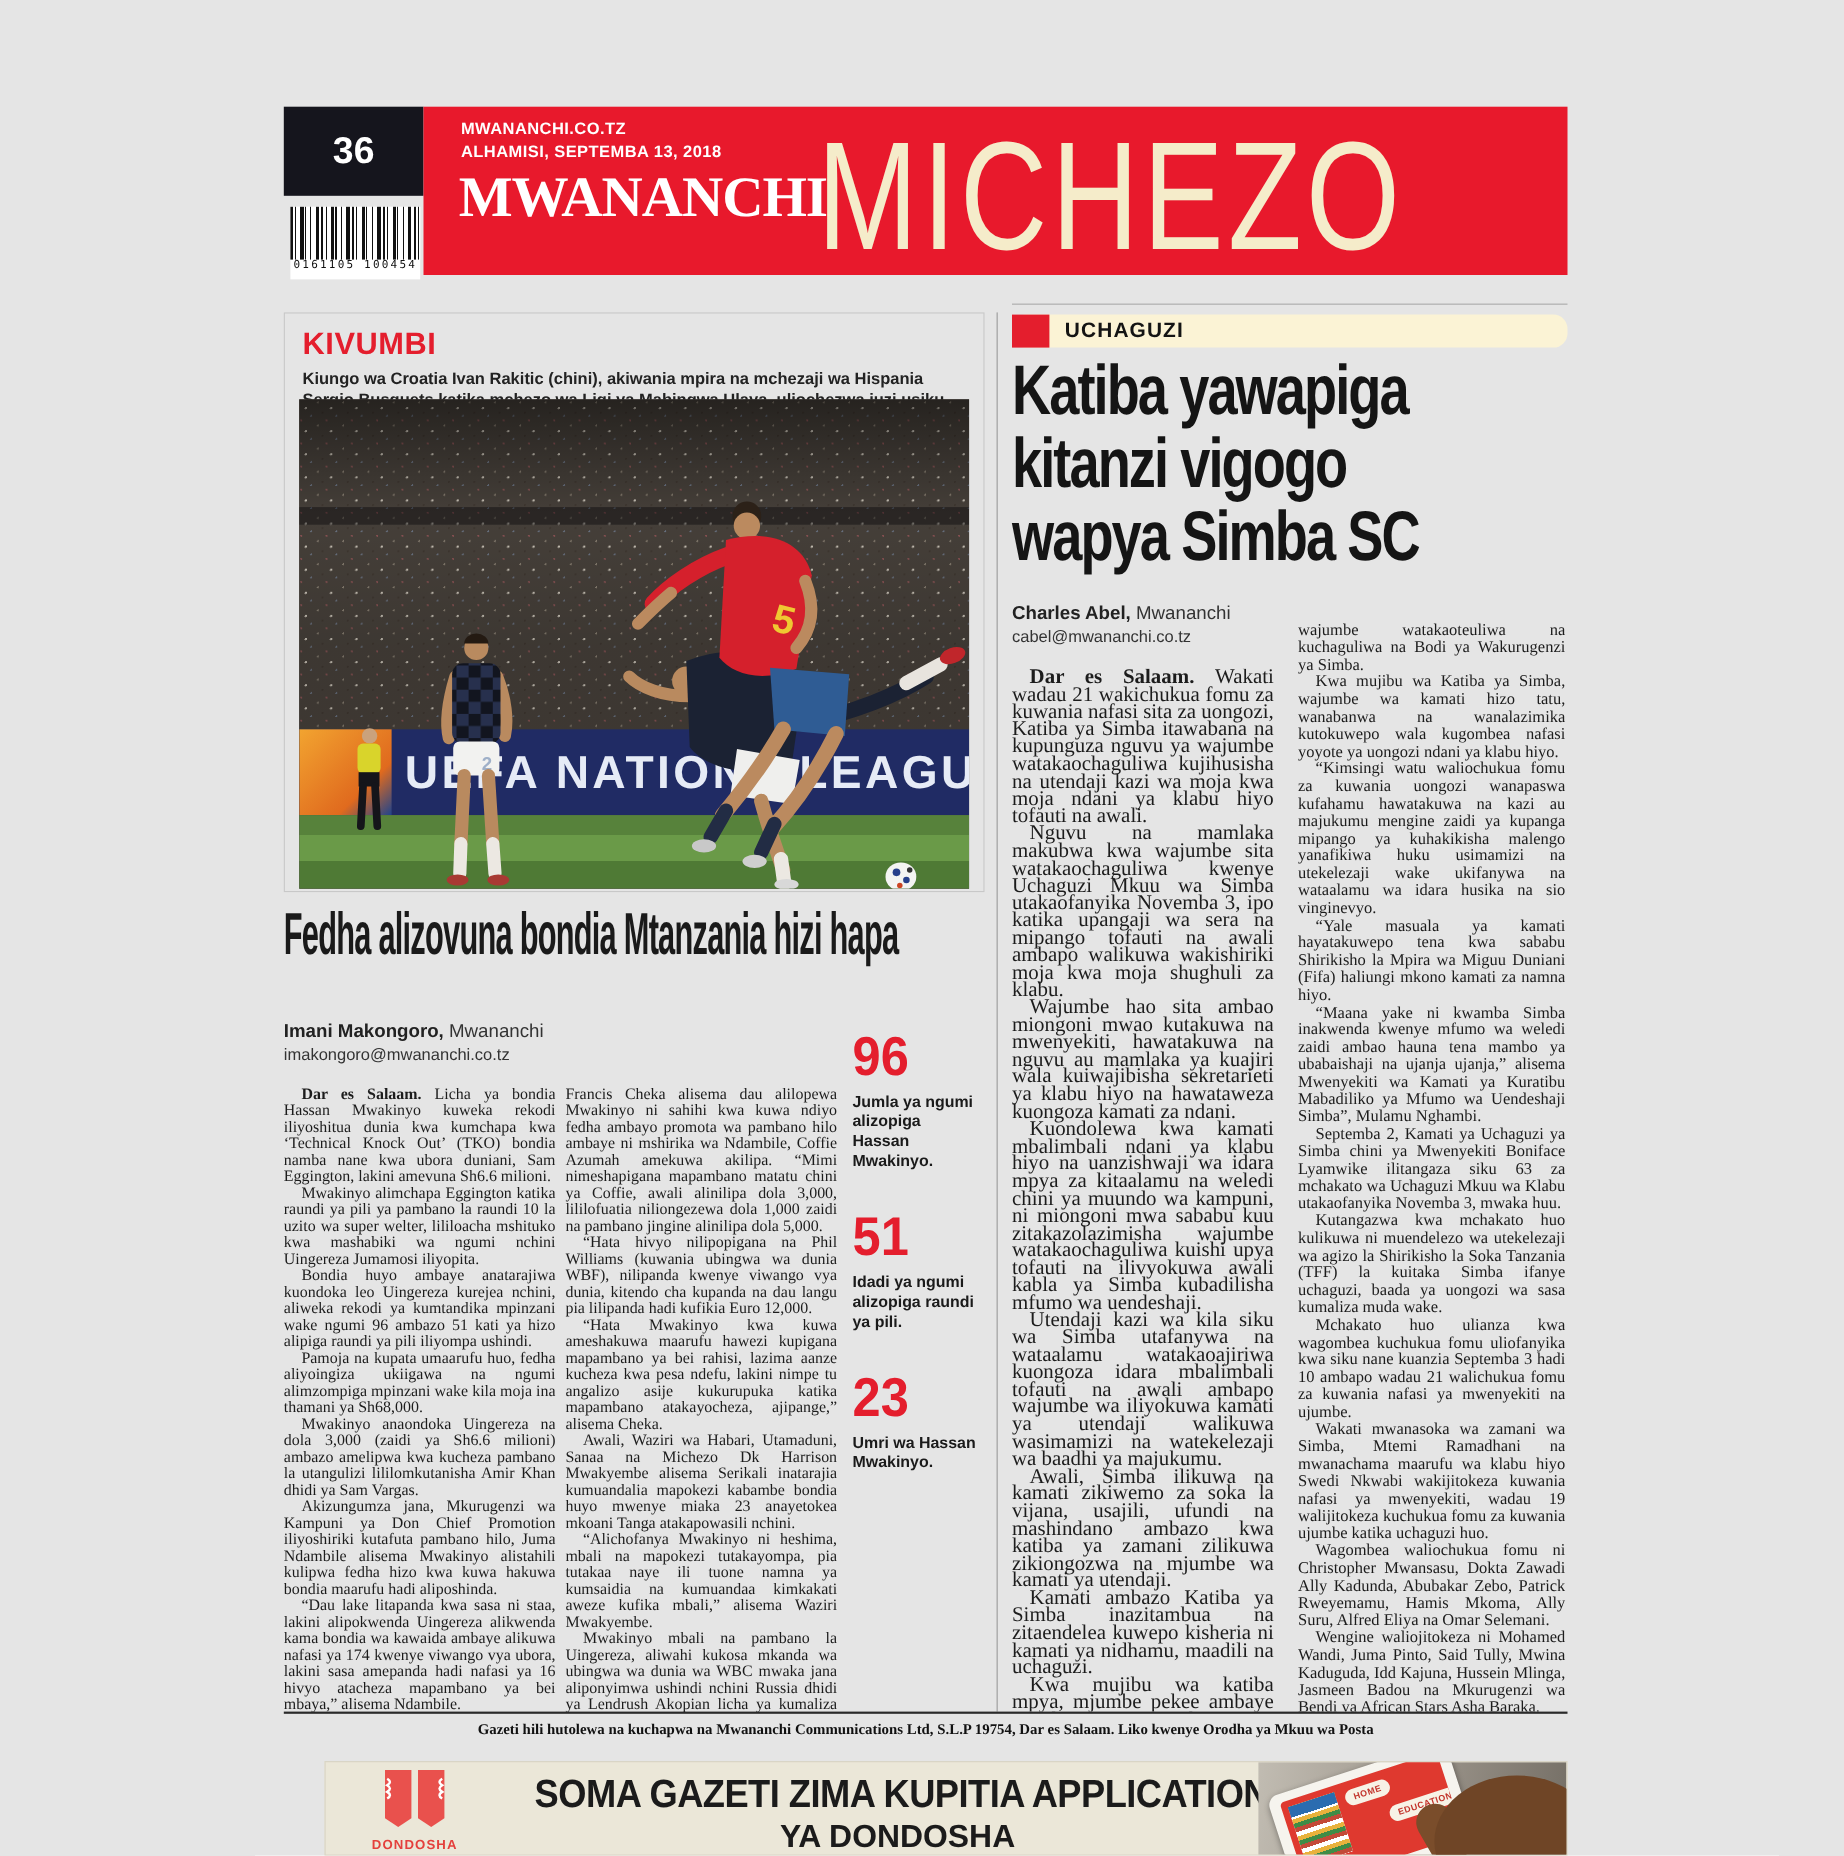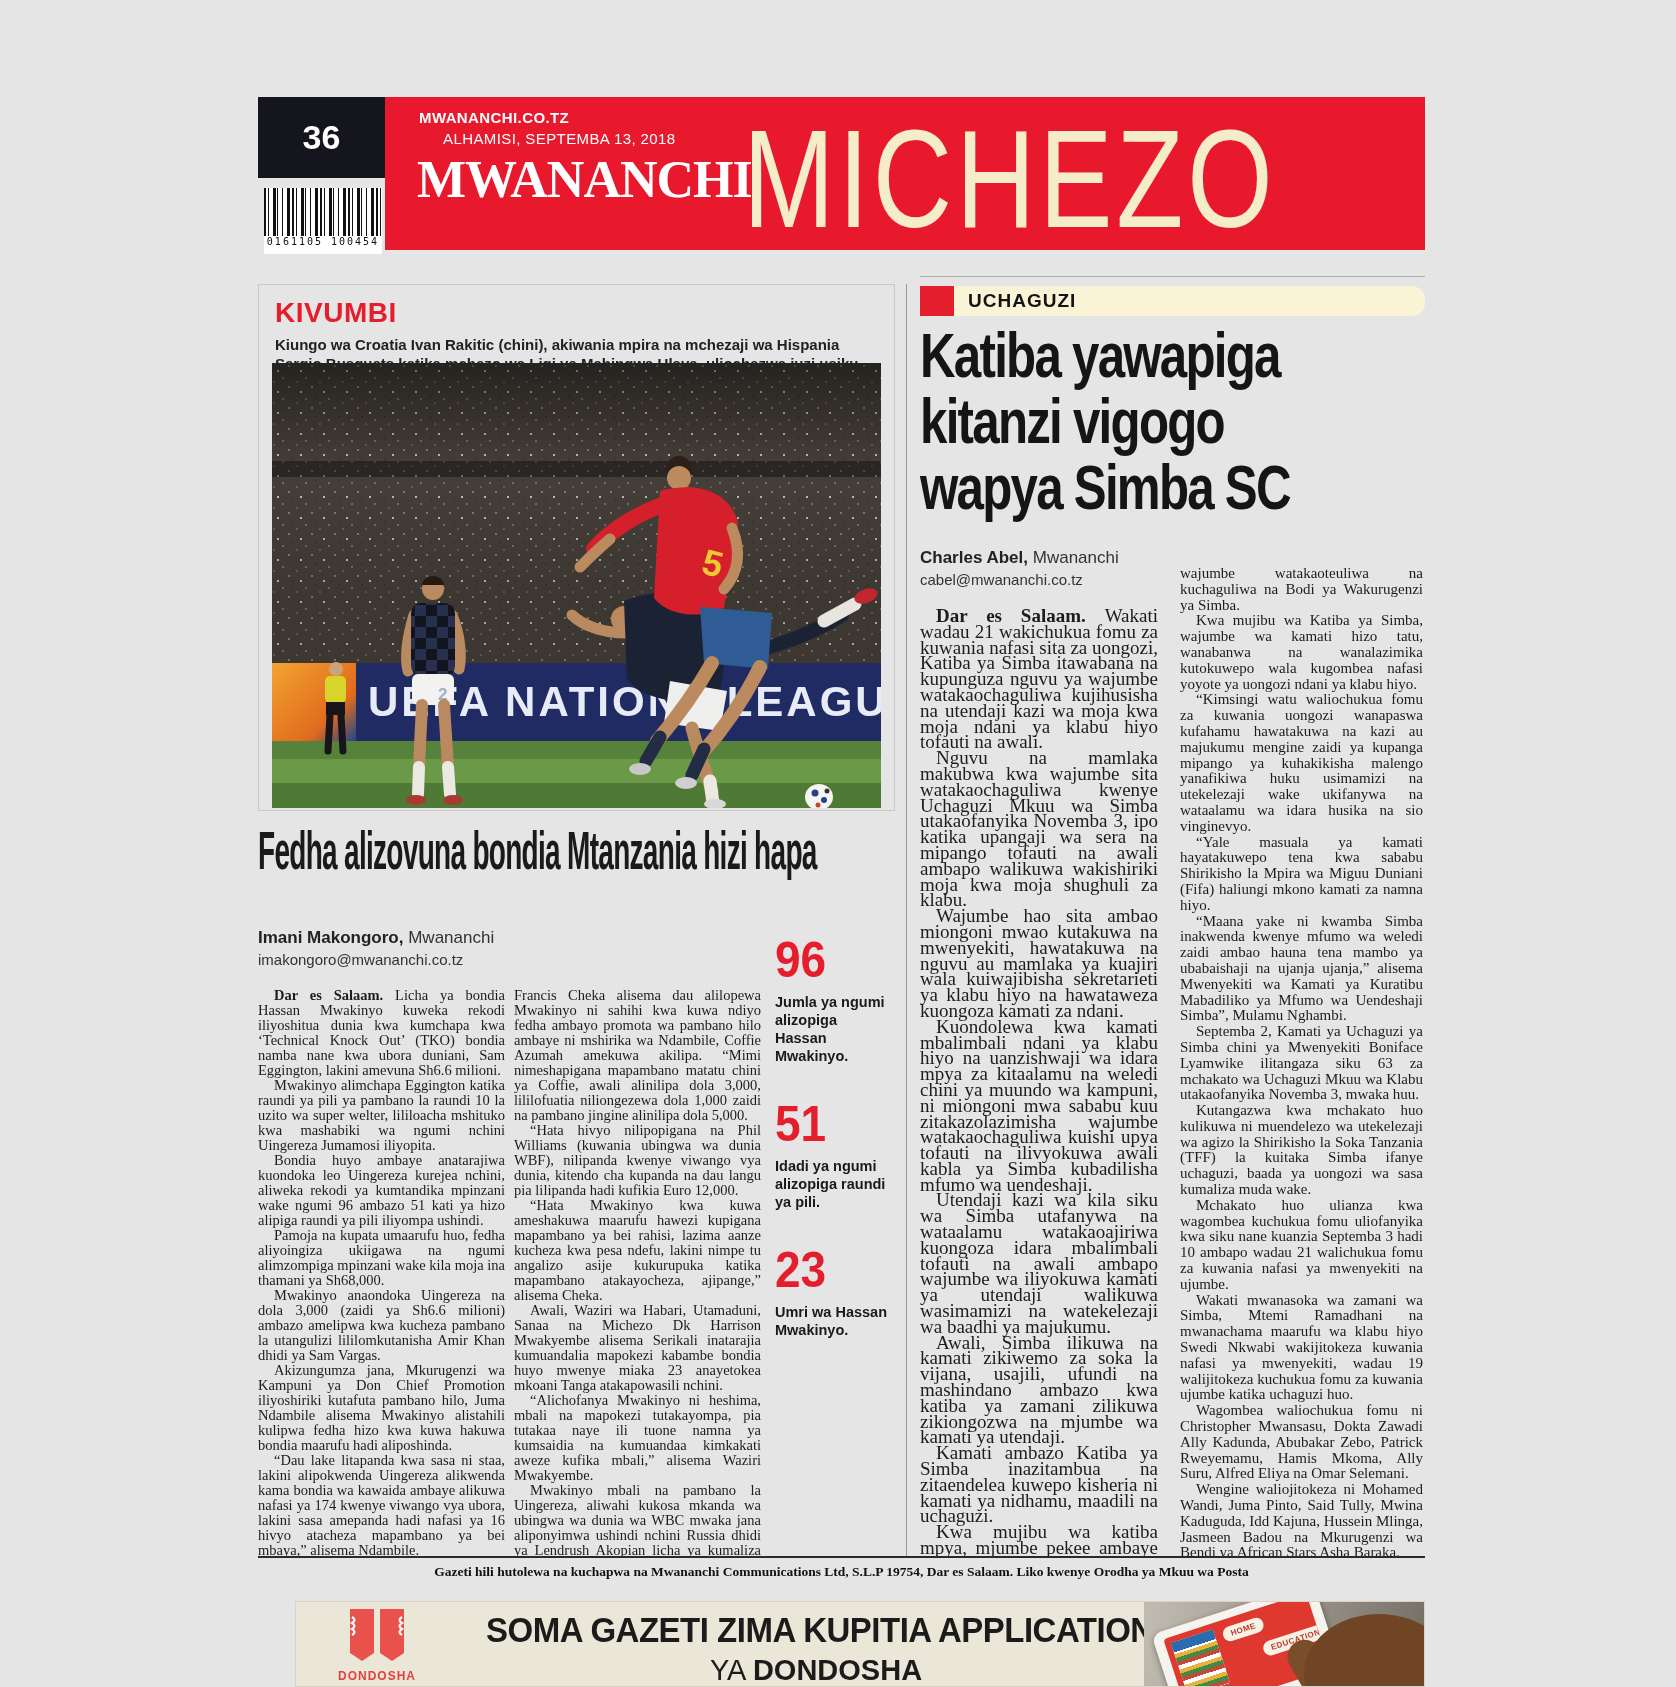--- a/index.html
+++ b/index.html
@@ -4,21 +4,21 @@
 <style>
   html,body{margin:0;padding:0;background:#fff;}
   .page{position:relative;width:1676px;height:1687px;background:#e5e5e5;overflow:hidden;
         font-family:"Liberation Sans",sans-serif;color:#111;}
 
   
   .pagenum-box{position:absolute;left:258px;top:97px;width:127px;height:81px;background:#15151d;
                color:#fff;font-size:34px;font-weight:bold;display:flex;align-items:center;justify-content:center;}
   .banner{position:absolute;left:385px;top:97px;width:1040px;height:153px;background:#e8192c;color:#fff;text-align:center;}
   .banner .site{position:absolute;left:34px;top:12px;font-size:15px;font-weight:bold;letter-spacing:.4px;}
-  .banner .date{position:absolute;left:34px;top:33px;font-size:15px;font-weight:normal;letter-spacing:.4px;margin-left:24px;}
+  .banner .date{position:absolute;left:34px;top:33px;font-size:15px;font-weight:bold;letter-spacing:.4px;}
   .banner .masthead{position:absolute;left:32px;top:53px;font-family:"Liberation Serif",serif;
                     font-size:52px;font-weight:bold;letter-spacing:-1px;}
   .banner .section{position:absolute;left:358px;top:12px;font-size:112px;font-weight:400;letter-spacing:4px;
                    color:#f5ecca;transform:scale(.98,1.25);transform-origin:top left;line-height:1;}
   .barcode{position:absolute;left:264px;top:188px;width:118px;height:66px;background:#fff;}
   .barcode .bars{height:48px;background:repeating-linear-gradient(90deg,
       #111 0 2px,#fff 2px 4px,#111 4px 5px,#fff 5px 9px,#111 9px 12px,#fff 12px 13px,
       #111 13px 14px,#fff 14px 18px,#111 18px 19px,#fff 19px 23px,#111 23px 26px,#fff 26px 28px);}
   .barcode .digits{font-family:"DejaVu Sans Mono",monospace;font-size:10px;letter-spacing:2px;text-align:center;color:#111;}
 
@@ -87,21 +87,21 @@
   .imprint{position:absolute;left:258px;top:1564px;width:1167px;text-align:center;
     font-size:13.5px;font-weight:bold;color:#111;font-family:Liberation Serif, serif;}
 
   
   .ad{position:absolute;left:295px;top:1601px;width:1130px;height:86px;background:#ebe7d8;
       border:1px solid #d8d3c4;box-sizing:border-box;overflow:hidden;}
   .ad-logo{position:absolute;left:36px;top:5px;width:90px;text-align:center;}
   .ad-logo .logo-label{margin-top:2px;font-size:12px;font-weight:bold;color:#e4403c;letter-spacing:1px;}
   .ad-center{position:absolute;left:190px;width:660px;top:8px;text-align:center;color:#1b1b1b;}
   .ad-center .l1{font-size:33px;font-weight:bold;letter-spacing:-.5px;transform:scaleY(1.08);transform-origin:center top;white-space:nowrap;}
-  .ad-center .l2{font-size:29px;font-weight:normal;margin-top:6px;}
+  .ad-center .l2{font-size:29px;font-weight:bold;margin-top:6px;}
   .ad-photo{position:absolute;right:0;top:0;width:280px;height:86px;
     background:linear-gradient(100deg,#c1bcb2 0%,#a29b91 45%,#746e65 100%);}
   .ad-phone{position:absolute;left:18px;top:4px;width:170px;height:96px;background:#f6f4ee;border-radius:10px;
     transform:rotate(-18deg);transform-origin:center;box-shadow:0 2px 6px rgba(0,0,0,.4);}
   .ad-screen{position:absolute;left:10px;top:8px;right:10px;bottom:8px;background:#df392f;border-radius:4px;overflow:hidden;}
   .ad-thumb{position:absolute;left:6px;top:6px;width:44px;height:56px;background:#fff;
     background-image:linear-gradient(180deg,#2b6cb0 0 10px,transparent 10px),
       repeating-linear-gradient(180deg,#e8b23c 12px 16px,#3f8c46 16px 20px,#c34a38 20px 24px,#fff 24px 28px);}
   .ad-tab{position:absolute;background:#f7f2e6;color:#c2322a;font-size:8px;font-weight:bold;
     padding:3px 8px;border-radius:8px;letter-spacing:.5px;}

